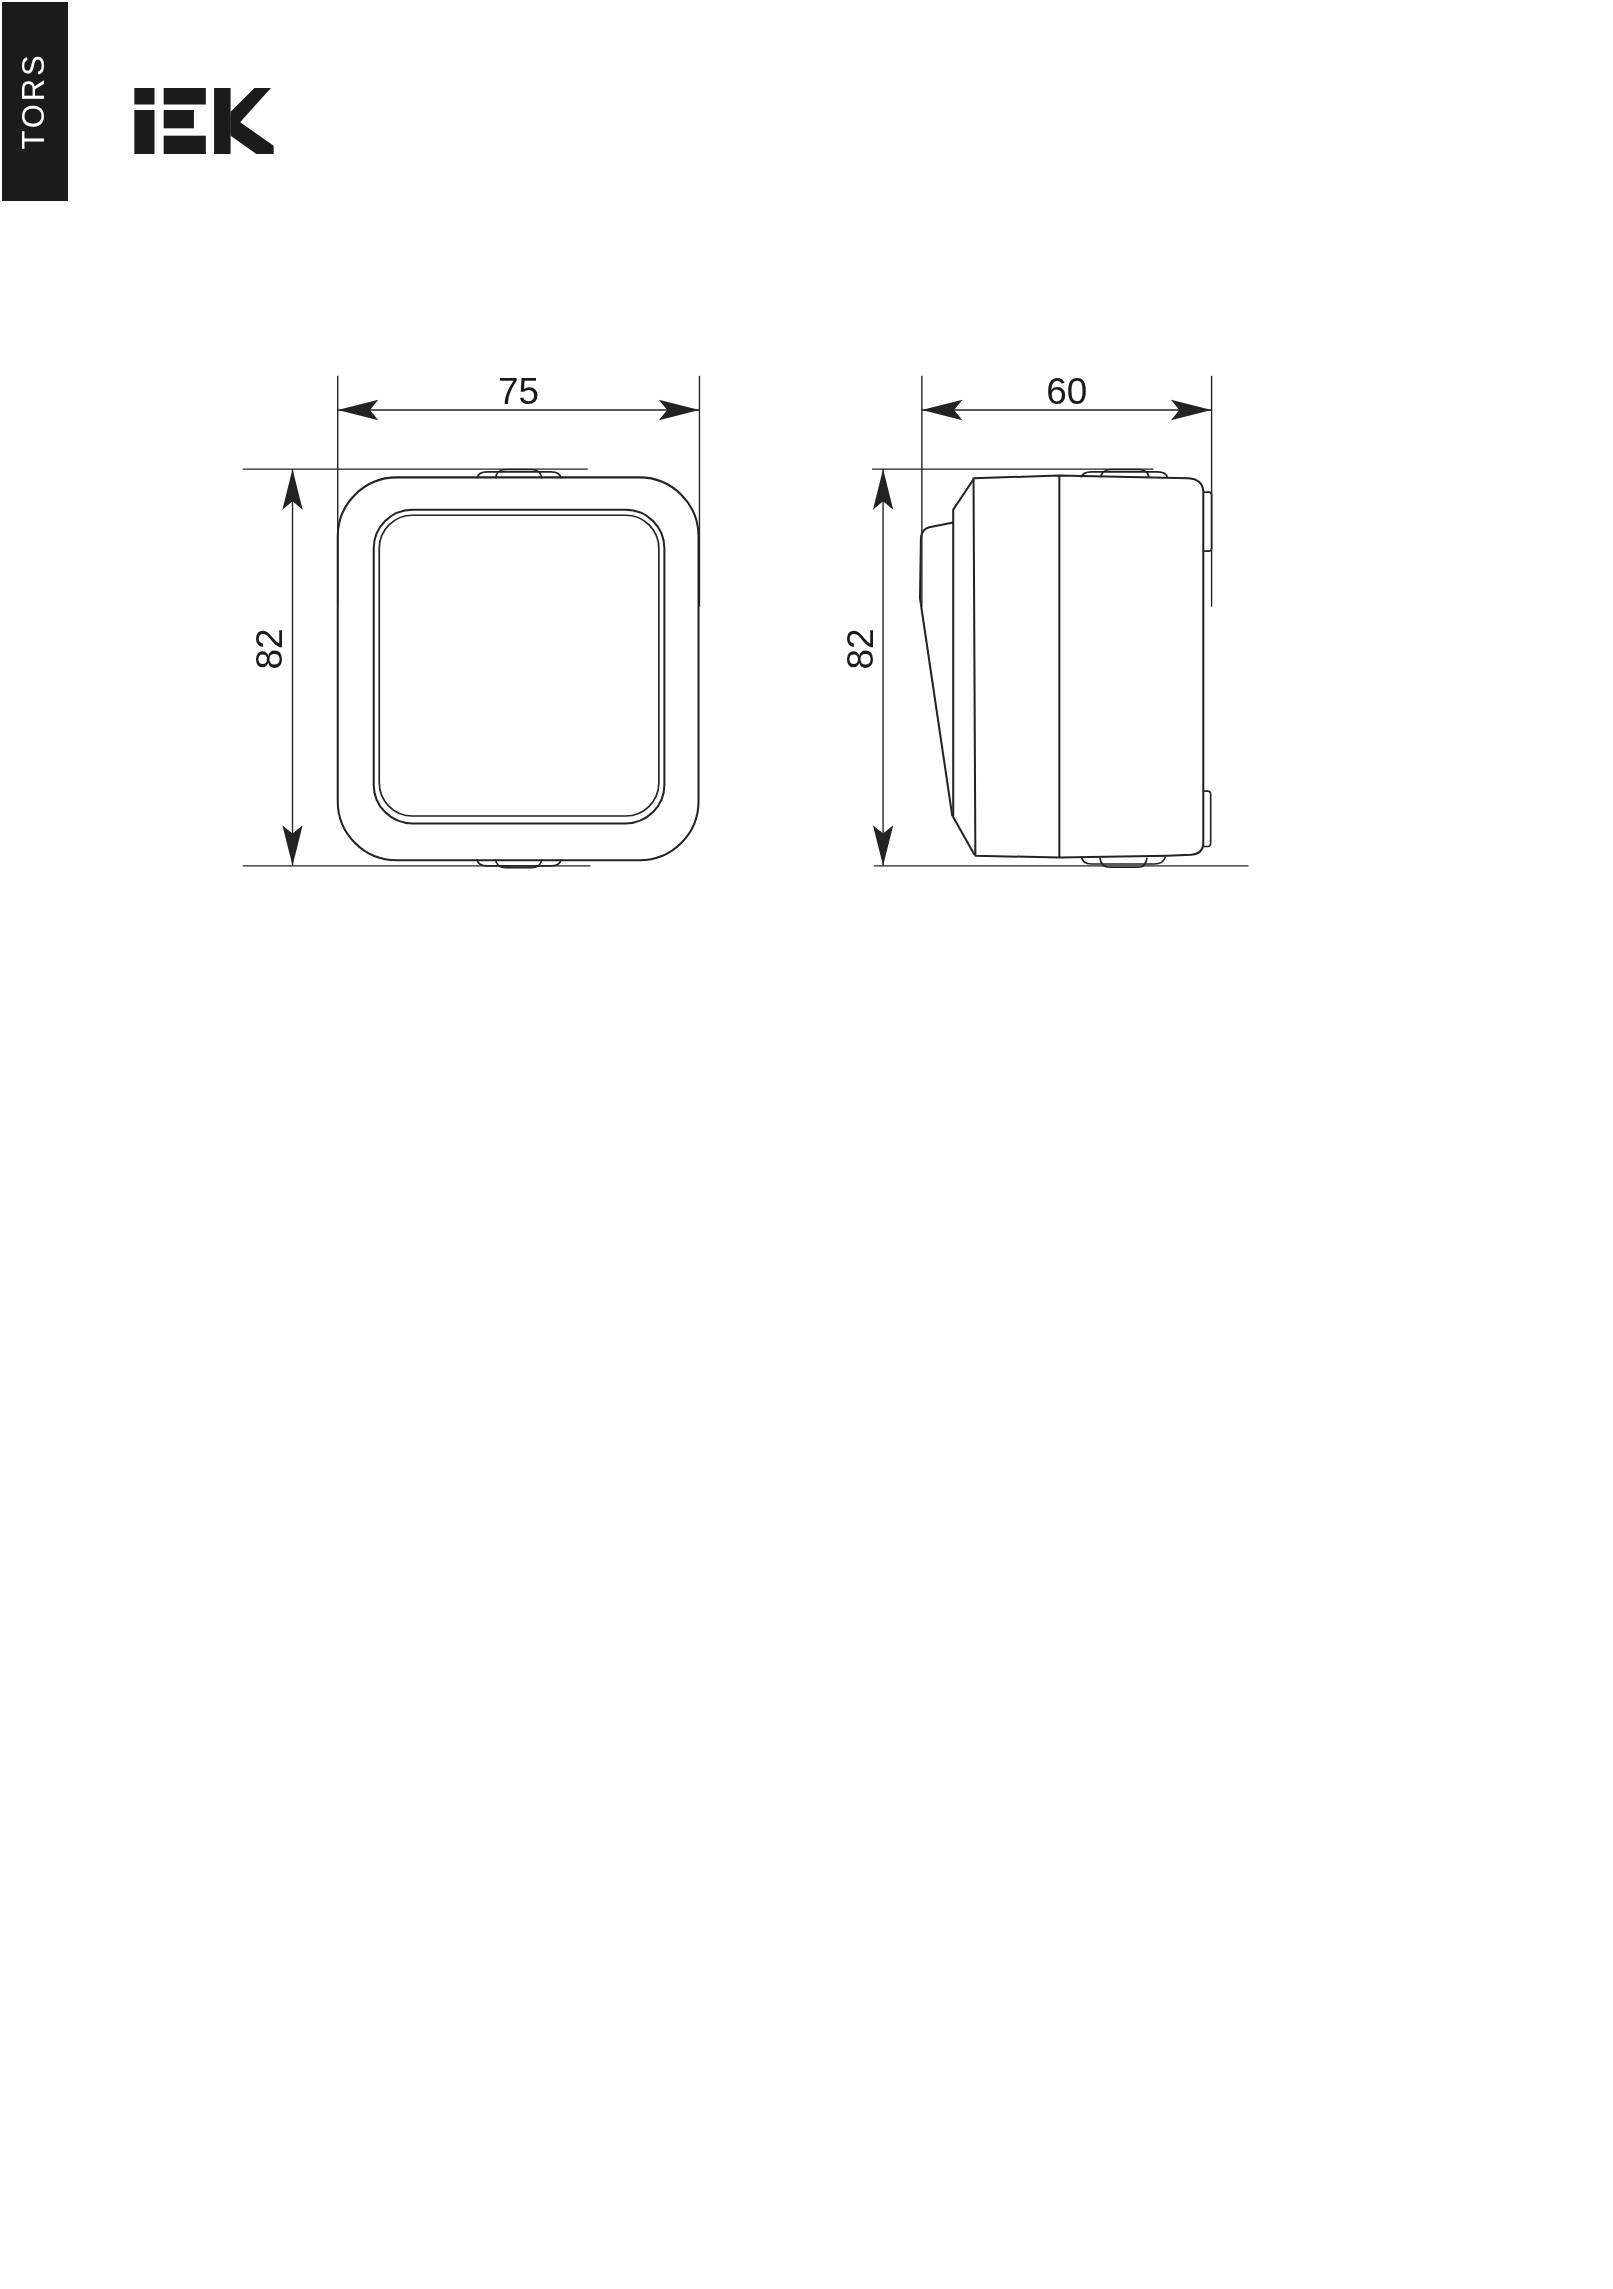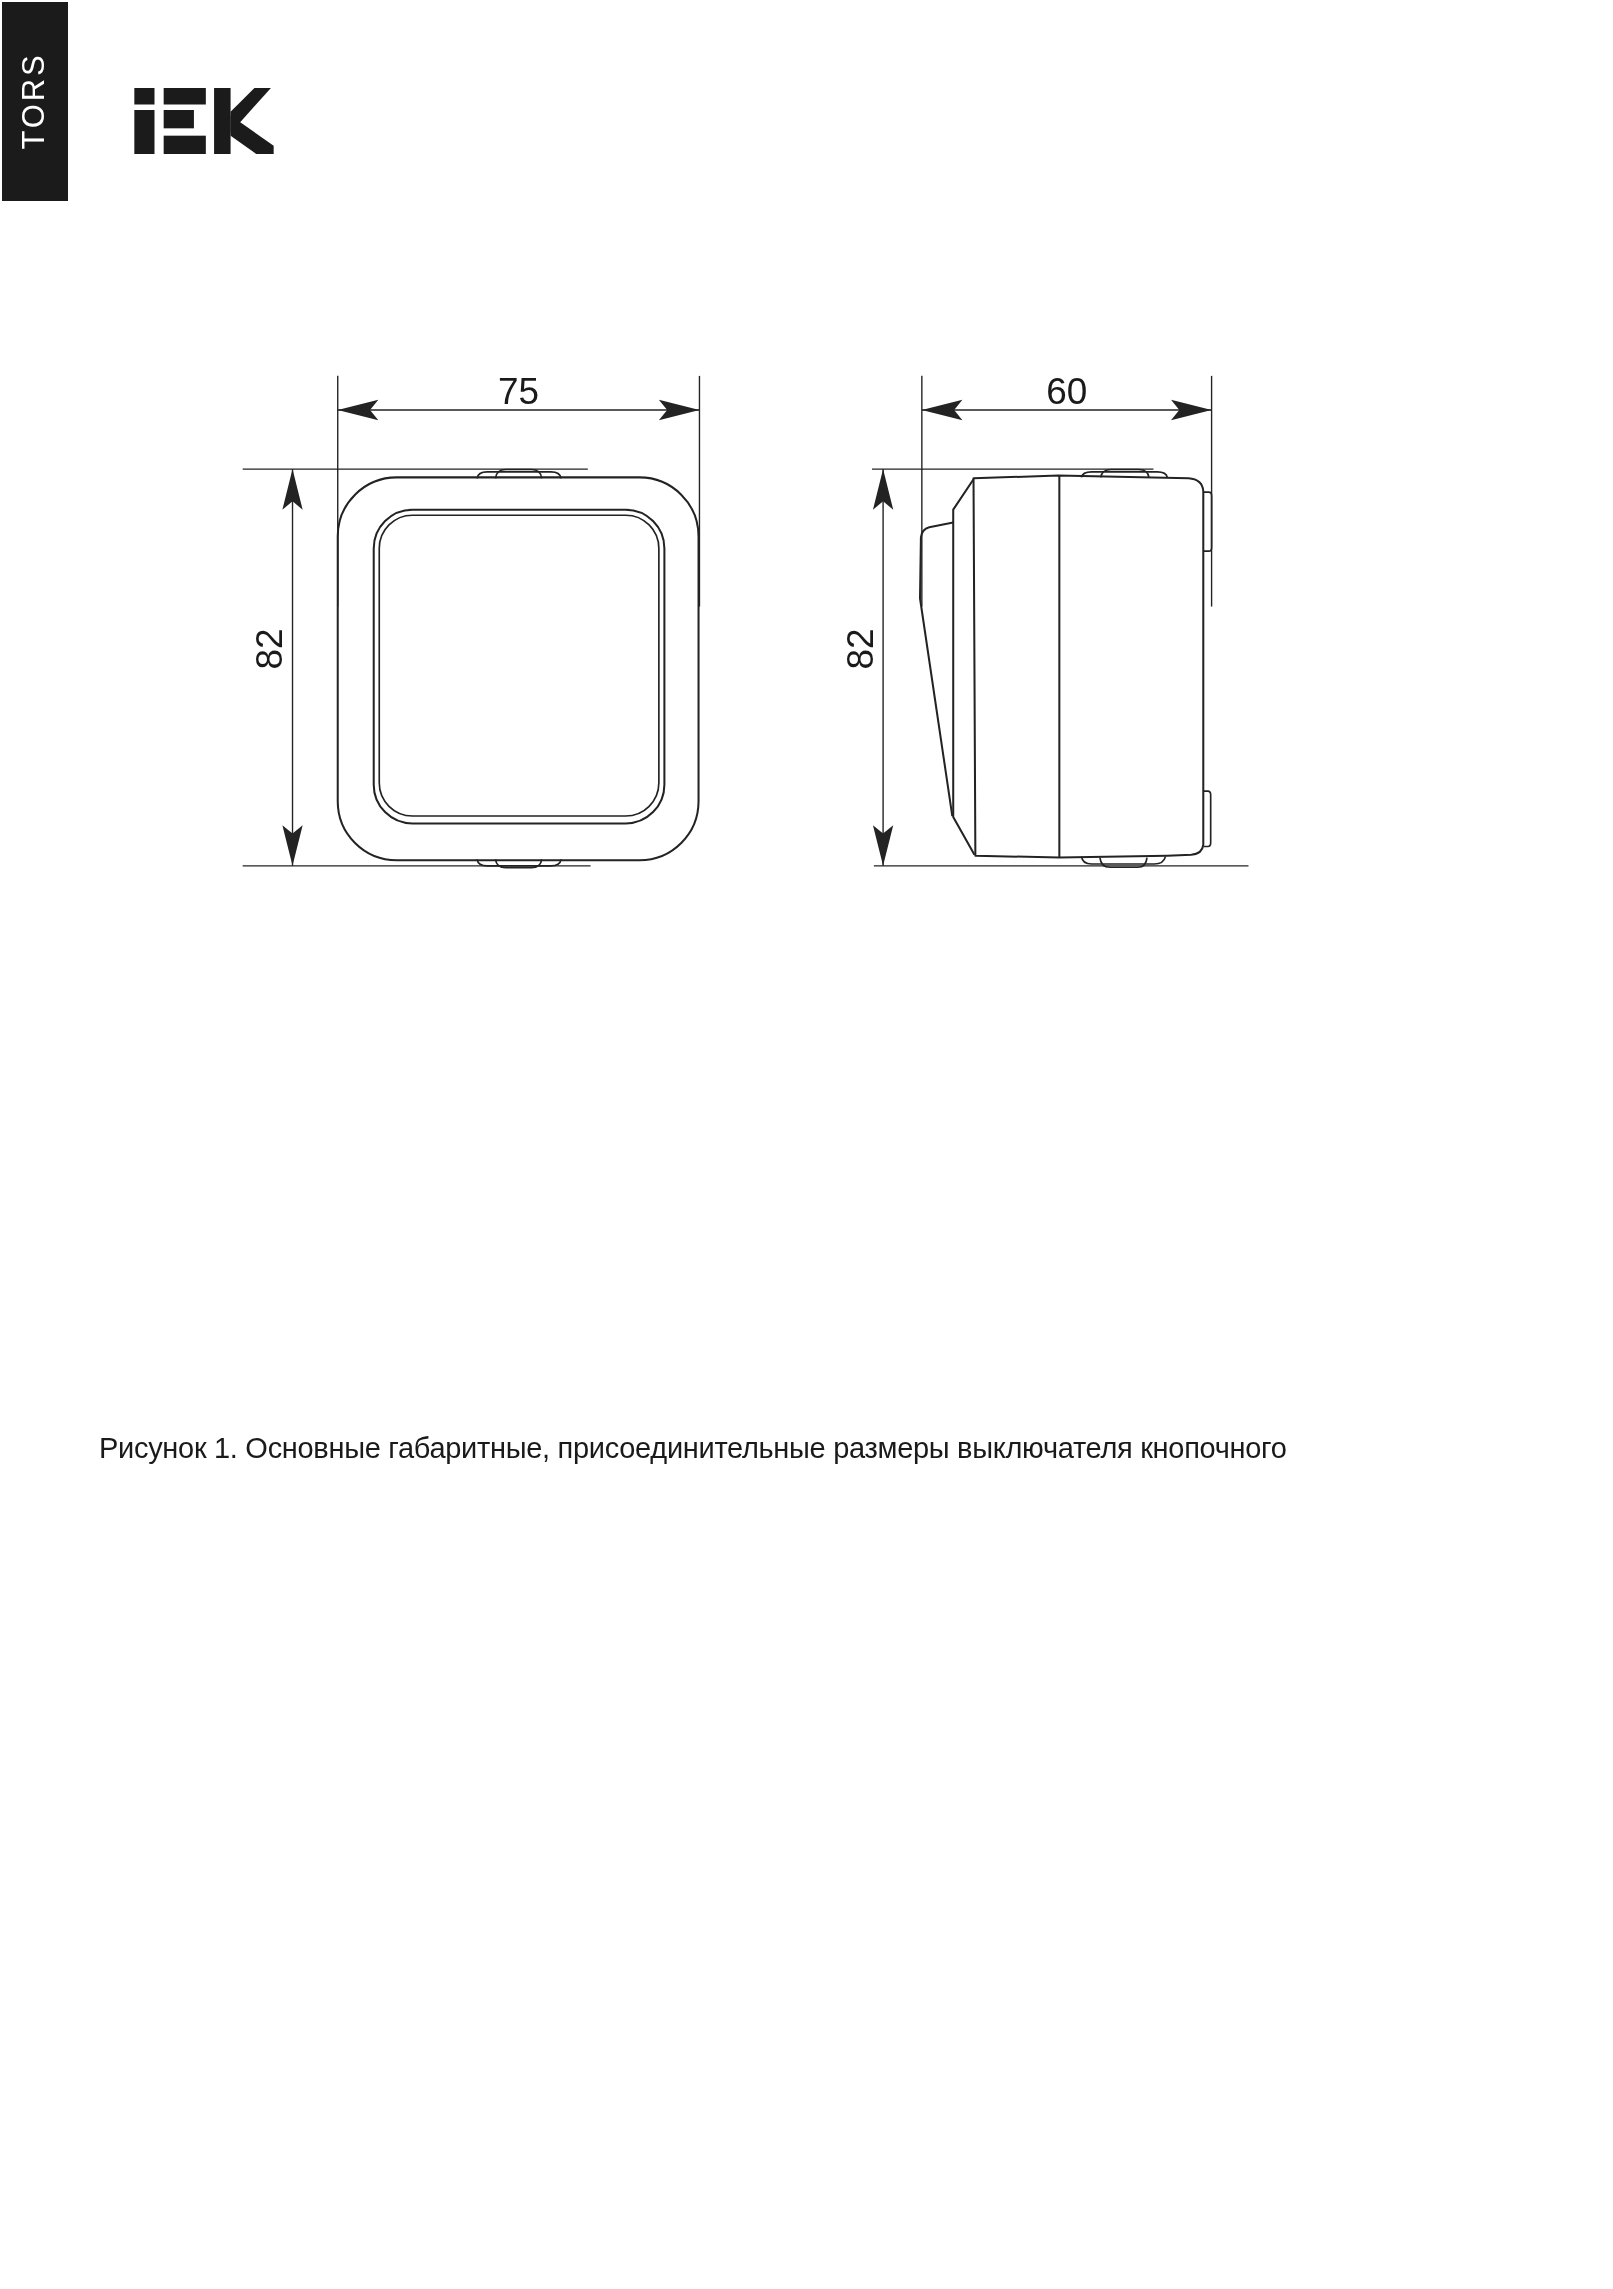--- a/index.html
+++ b/index.html
@@ -168,16 +168,15 @@
       <g transform="translate(957,508) rotate(-90)">
           <polygon class="arrow" points="0,0 -44,-11 -35,0 -44,11"></polygon>
         </g>
       <g transform="translate(957,938) rotate(90)">
           <polygon class="arrow" points="0,0 -44,-11 -35,0 -44,11"></polygon>
         </g>
       <text transform="translate(946,703) rotate(-90)" text-anchor="middle">82</text>
     </g>
   </svg>
 
-  <div id="caption">Рисунок 1. Основные габаритные, присоединительные размеры выключателя кнопочного</div>
 
 </div>
 
 
 </body></html>

